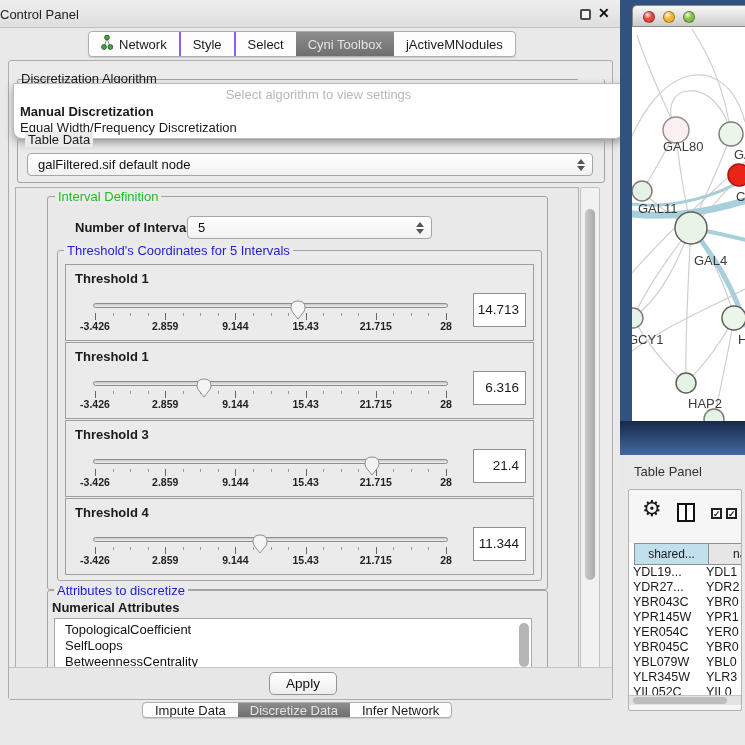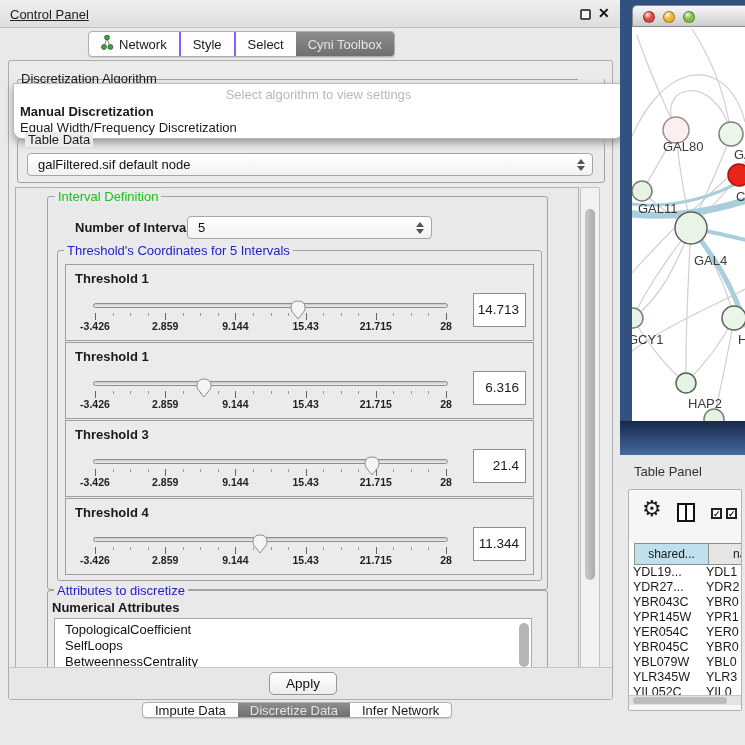--- a/index.html
+++ b/index.html
@@ -4,21 +4,21 @@
 <style>
   * { margin:0; padding:0; box-sizing:border-box; }
   html,body { width:745px; height:745px; }
   body { font-family:"Liberation Sans", sans-serif; font-size:13px; color:#1a1a1a;
          background:#e9e9e9; position:relative; overflow:hidden; }
   .abs { position:absolute; }
 
   
   #titlebar { left:0; top:0; width:620px; height:28px;
     background:linear-gradient(#efefef,#dedede); border-bottom:1px solid #c2c2c2; }
-  #titlebar .t { position:absolute; left:10px; top:7px; color:#222;text-decoration:underline; }
+  #titlebar .t { position:absolute; left:0; top:7px; color:#222; }
   .win-float { position:absolute; left:580px; top:9px; width:11px; height:11px;
     border:2px solid #4a4a4a; border-radius:2px; background:#f5f5f5; }
   .win-close { position:absolute; left:598px; top:5px; font-weight:bold; font-size:14px; color:#111; }
 
   .seg { position:absolute; display:flex; background:#fdfdfd; border:1px solid #aeaeae;
     border-radius:4px; overflow:hidden; box-shadow:0 1px 1px rgba(0,0,0,.12); }
   .seg .s { display:flex; align-items:center; justify-content:center; padding:0 12px;
     color:#1a1a1a; white-space:nowrap; position:relative; }
   .seg .s.sel { background:linear-gradient(#8d8d8d,#6f6f6f); color:#e3e3e3; }
   .seg .s.sep { border-left:2px solid #8b5cf6; }
@@ -157,20 +157,23 @@
     <span>Network</span>
   </div>
   <div class="s sep">
       <span>Style</span>
     </div>
   <div class="s sep">
       <span>Select</span>
     </div>
   <div class="s sel">
       <span>Cyni Toolbox</span>
+    </div>
+  <div class="s">
+      <span>jActiveMNodules</span>
     </div>
 </div>
 
 <div class="abs" id="mainpanel">
 
   <div class="groupbox" id="disc-group" style="border-top:none;"></div>
   <div class="abs" id="disc-line"></div>
   <span class="abs" id="disc-label" style="left:12px; top:10px;">Discretization Algorithm</span>
   <div class="abs" id="combo-frag"></div>
 

